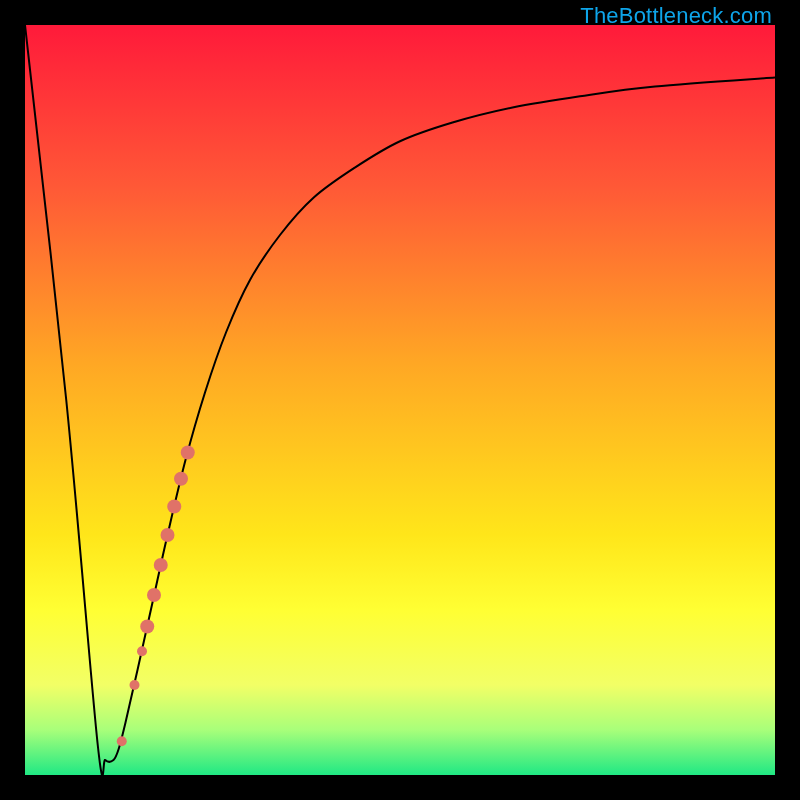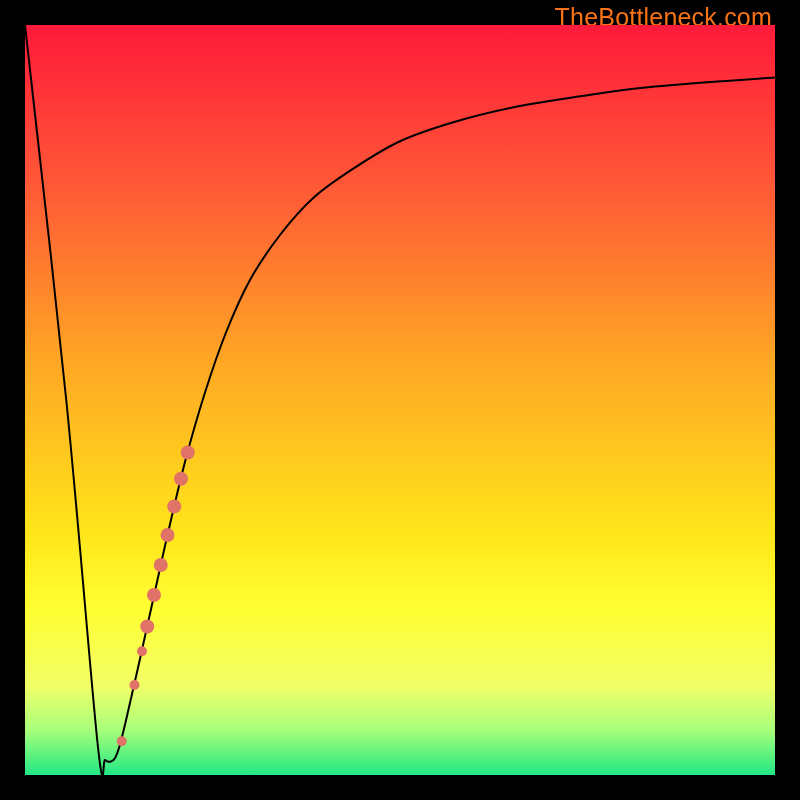--- a/index.html
+++ b/index.html
@@ -32,22 +32,22 @@
   .curve-svg {
     position: absolute;
     inset: 0;
     width: 100%;
     height: 100%;
   }
   .attribution {
     position: absolute;
     top: 3px;
     right: 28px;
-    color: #f97316;
-    font-size: 25px;
+    color: #0ea5e9;
+    font-size: 22px;
     letter-spacing: 0.2px;
     font-weight: 500;
   }
 </style>
 </head>
 <body>
 
 <div class="frame">
 
   <div class="attribution">TheBottleneck.com</div>

